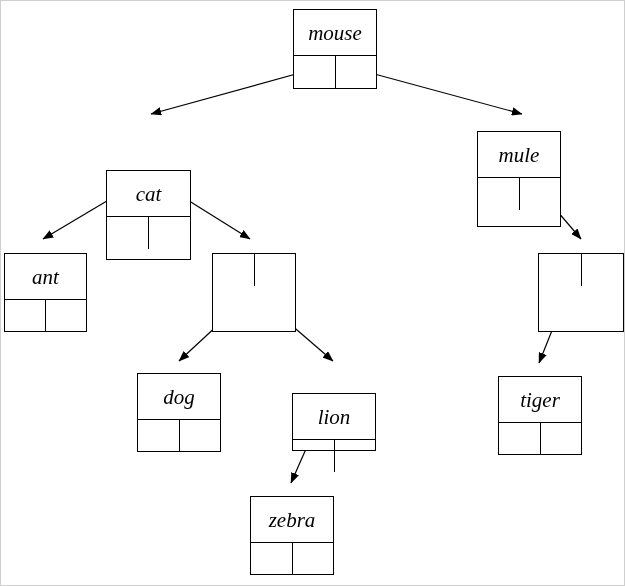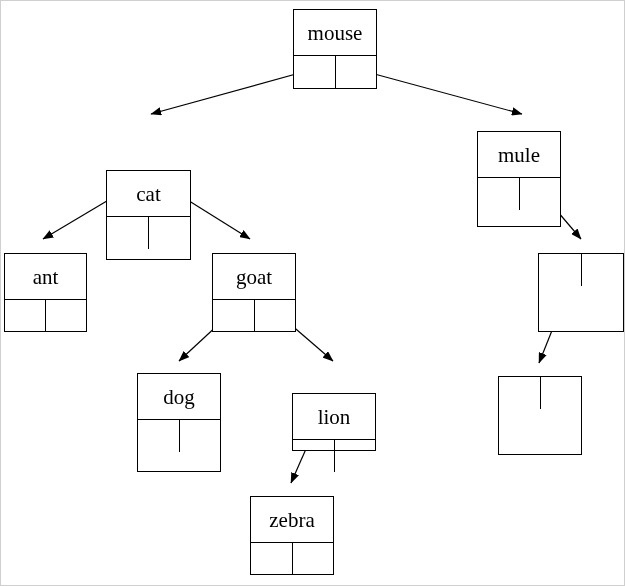--- a/index.html
+++ b/index.html
@@ -37,20 +37,21 @@
     box-sizing: border-box;
     width: 100%;
     height: 46px;
     line-height: 46px;
     text-align: center;
     font-size: 21px;
     color: #000000;
     border-bottom: 1px solid #000000;
     white-space: nowrap;
     overflow: hidden;
+    font-style: italic;
   }
   .node-pointers {
     display: flex;
     width: 100%;
     height: 32px;
   }
   .ptr-cell {
     flex: 1 1 50%;
     height: 100%;
     background: transparent;
@@ -106,47 +107,47 @@
         </div>
       </div>
       <div class="node" style="left: 3px; top: 252px; width: 83px; height: 79px;">
         <div class="node-label">ant</div>
         <div class="node-pointers">
           <div class="ptr-cell ptr-left"></div>
           <div class="ptr-cell ptr-right"></div>
         </div>
       </div>
       <div class="node" style="left: 211px; top: 252px; width: 84px; height: 79px;">
-        <div class="node-label">goat</div>
         <div class="node-pointers">
           <div class="ptr-cell ptr-left"></div>
           <div class="ptr-cell ptr-right"></div>
         </div>
       </div>
       <div class="node" style="left: 537px; top: 252px; width: 86px; height: 79px;">
         <div class="node-pointers">
           <div class="ptr-cell ptr-left"></div>
           <div class="ptr-cell ptr-right"></div>
         </div>
       </div>
-      <div class="node" style="left: 136px; top: 372px; width: 84px; height: 99px;">
+      <div class="node" style="left: 136px; top: 372px; width: 84px; height: 79px;">
         <div class="node-label">dog</div>
         <div class="node-pointers">
           <div class="ptr-cell ptr-left"></div>
           <div class="ptr-cell ptr-right"></div>
         </div>
       </div>
       <div class="node" style="left: 291px; top: 372px; width: 84px; height: 58px; margin-top: 20px;">
         <div class="node-label">lion</div>
         <div class="node-pointers">
           <div class="ptr-cell ptr-left"></div>
           <div class="ptr-cell ptr-right"></div>
         </div>
       </div>
       <div class="node" style="left: 497px; top: 375px; width: 84px; height: 79px;">
+        <div class="node-label">tiger</div>
         <div class="node-pointers">
           <div class="ptr-cell ptr-left"></div>
           <div class="ptr-cell ptr-right"></div>
         </div>
       </div>
       <div class="node" style="left: 249px; top: 495px; width: 84px; height: 79px;">
         <div class="node-label">zebra</div>
         <div class="node-pointers">
           <div class="ptr-cell ptr-left"></div>
           <div class="ptr-cell ptr-right"></div>

